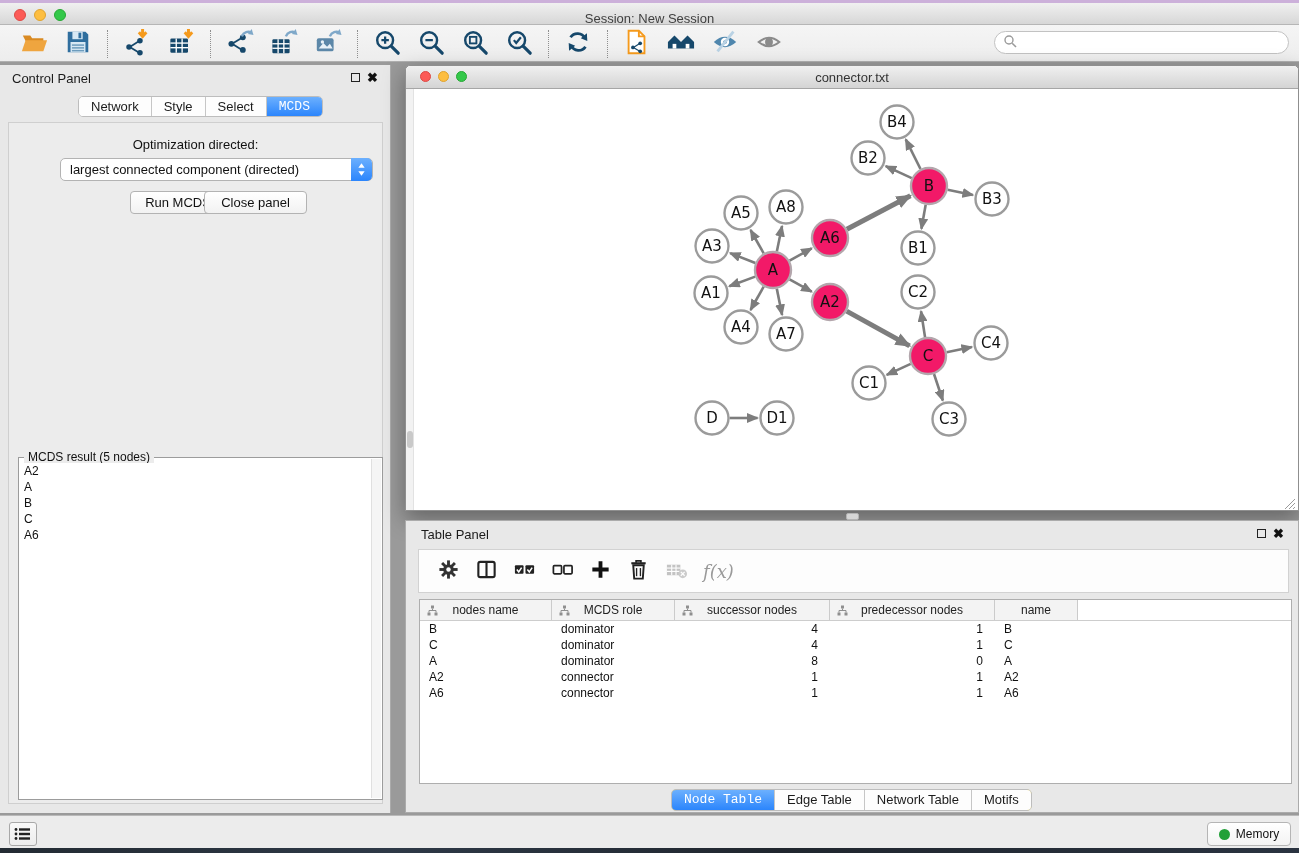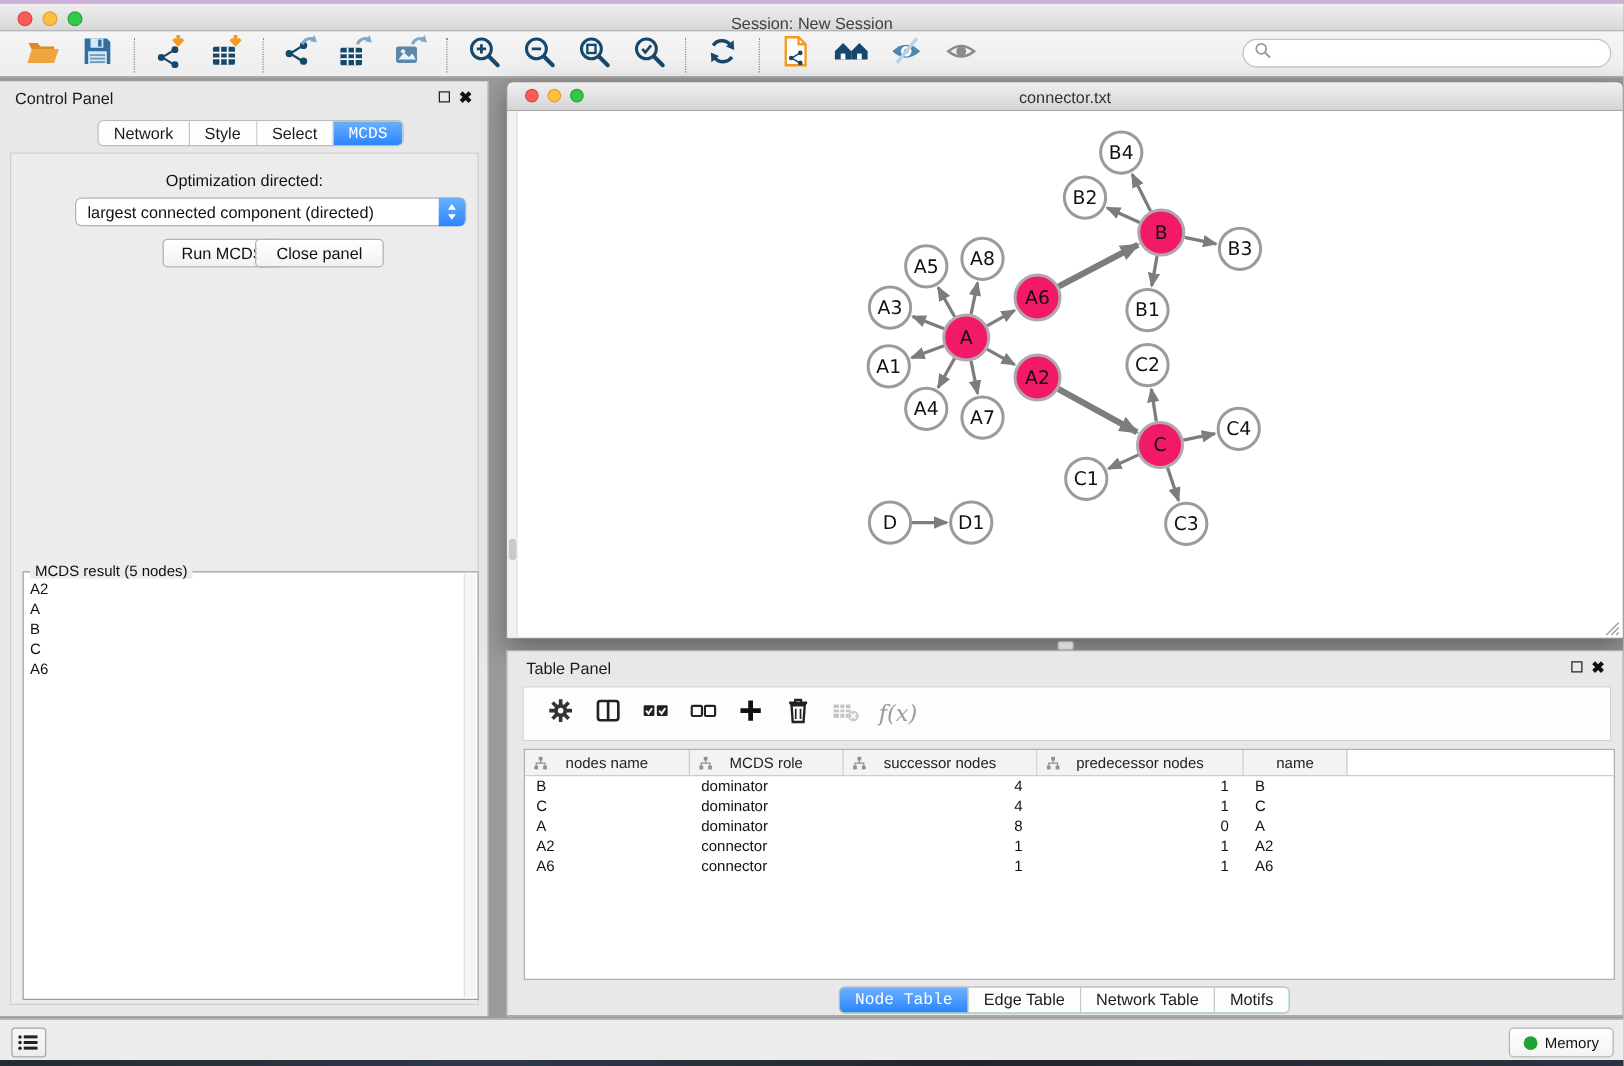--- a/index.html
+++ b/index.html
@@ -73,21 +73,21 @@
   .tp-btn { width:26px; height:26px; margin-right:12px; display:inline-flex; align-items:center; justify-content:center; }
   .tp-btn svg { width:23px; height:23px; }
   #fx-label { font-size:18px; color:#9a9a9a; font-family:"DejaVu Serif",serif; font-style:italic; margin-left:2px; }
   #tbl-box { position:absolute; left:13px; top:78px; width:873px; height:185px; background:#fff; border:1px solid #aeaeae; overflow:hidden; }
   #tbl-head { display:flex; height:21px; border-bottom:1px solid #cdcdcd; }
   .th { position:relative; background:#f3f3f3; border-right:1px solid #cbcbcb; font-size:12px; color:#222;
         display:flex; align-items:center; justify-content:center; }
   .th .hicon { position:absolute; left:7px; top:5px; width:11px; height:11px; }
   .tr { display:flex; height:16px; font-size:12px; color:#111; }
   .td { white-space:nowrap; overflow:hidden; line-height:16px; }
-  #bottom-tabs { position:absolute; left:265px; top:268px; height:22px; display:flex; border:1px solid #bdbdbd; border-radius:5px; overflow:hidden; background:#86efac; }
+  #bottom-tabs { position:absolute; left:265px; top:268px; height:22px; display:flex; border:1px solid #bdbdbd; border-radius:5px; overflow:hidden; background:#fde047; }
 
   
   #status-bar { position:absolute; left:0; top:815px; width:100%; height:33px; background:#ececec; border-top:1px solid #b9b9b9; }
   #list-btn { position:absolute; left:9px; top:6px; width:28px; height:24px; background:linear-gradient(#f8f8f8,#ededed);
     border:1px solid #a8a8a8; border-radius:3px; display:flex; align-items:center; justify-content:center; }
   #memory-btn { position:absolute; right:8px; top:6px; width:84px; height:24px; background:linear-gradient(#ffffff,#f3f3f3);
     border:1px solid #b5b5b5; border-radius:4px; display:flex; align-items:center; justify-content:center; gap:6px; font-size:12px; color:#111; }
   #memory-dot { width:11px; height:11px; border-radius:50%; background:#21a038; }
   #desktop-strip { position:absolute; left:0; top:848px; width:100%; height:5px; background:linear-gradient(90deg,#232b33,#2e3947 30%,#20262e 60%,#2a3340); }
 </style>

